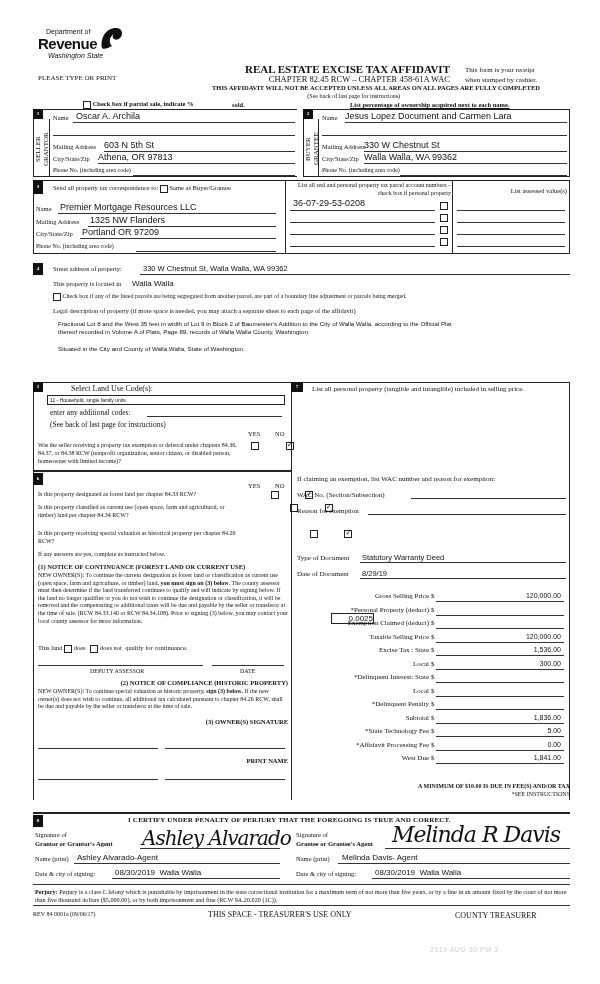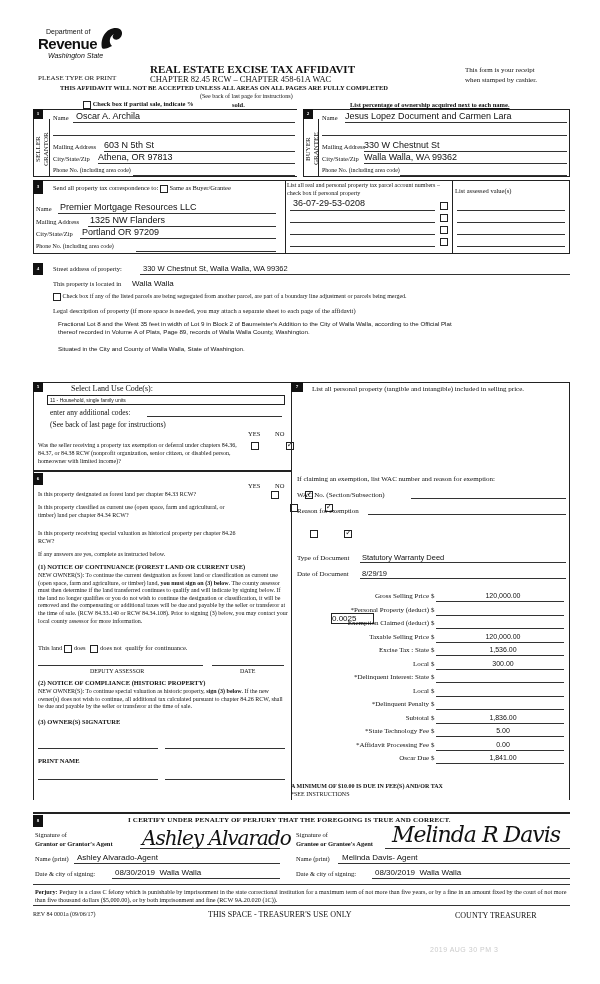--- a/index.html
+++ b/index.html
@@ -8,22 +8,22 @@
   .abs { position: absolute; }
   .sans { font-family: "Liberation Sans", sans-serif; }
   .fill { font-family: "Liberation Sans", sans-serif; font-size: 9px; color: #111; }
   .ul { border-bottom: 1px solid #333; }
   .box { border: 1px solid #222; }
   .num { position: absolute; background: #111; color: #fff; font-size: 5px; width: 10px; height: 10px; text-align: center; line-height: 10px; font-weight: bold; }
   .cb { display: inline-block; width: 8px; height: 8px; border: 1px solid #222; vertical-align: middle; background:#fff; position: relative; }
   .cb.checked::after { content: "✓"; position: absolute; left: 0px; top: -3px; font-size: 8px; font-family: "DejaVu Sans", sans-serif; color: #222; }
   .vlabel { position: absolute; writing-mode: vertical-rl; transform: rotate(180deg); font-size: 7px; text-align: center; line-height: 8px; }
   .b { font-weight: bold; }
-  .right { text-align: center; padding-left: 8px; }
-  .center { text-align: left; }
+  .right { text-align: right; padding-left: 8px; }
+  .center { text-align: right; }
   .row-line { position: absolute; height: 0; border-bottom: 1px solid #333; }
   .sig { font-family: "DejaVu Serif", serif; font-style: italic; font-size: 20px; color: #111; letter-spacing: -1px; }
 </style>
 </head>
 <body>
 
 
 
 
 <div class="abs" style="left:38px;top:28px;width:90px;height:40px;">
@@ -304,21 +304,21 @@
     <span class="sans right" style="position:absolute;left:140px;width:124px;top:0;font-size:7px;">5.00</span>
     <div class="row-line" style="left:139px;top:9px;width:128px;"></div>
   </div>
   <div class="amount-row" style="position:relative;height:13.5px;">
     <span class="right" style="position:absolute;right:140px;top:0;font-size:7px;white-space:nowrap;">*Affidavit Processing Fee</span>
     <span style="position:absolute;left:134px;top:0;font-size:7px;">$</span>
     <span class="sans right" style="position:absolute;left:140px;width:124px;top:0;font-size:7px;">0.00</span>
     <div class="row-line" style="left:139px;top:9px;width:128px;"></div>
   </div>
   <div class="amount-row" style="position:relative;height:13.5px;">
-    <span class="right" style="position:absolute;right:140px;top:0;font-size:7px;white-space:nowrap;">Oscar Due</span>
+    <span class="right" style="position:absolute;right:140px;top:0;font-size:7px;white-space:nowrap;">West Due</span>
     <span style="position:absolute;left:134px;top:0;font-size:7px;">$</span>
     <span class="sans right" style="position:absolute;left:140px;width:124px;top:0;font-size:7px;">1,841.00</span>
     <div class="row-line" style="left:139px;top:9px;width:128px;"></div>
   </div>
 </div>
 
 <div class="abs b center" style="left:291px;top:783px;width:279px;font-size:6px;">A MINIMUM OF $10.00 IS DUE IN FEE(S) AND/OR TAX</div>
 <div class="abs center" style="left:291px;top:791px;width:279px;font-size:6px;">*SEE INSTRUCTIONS</div>
 
 

